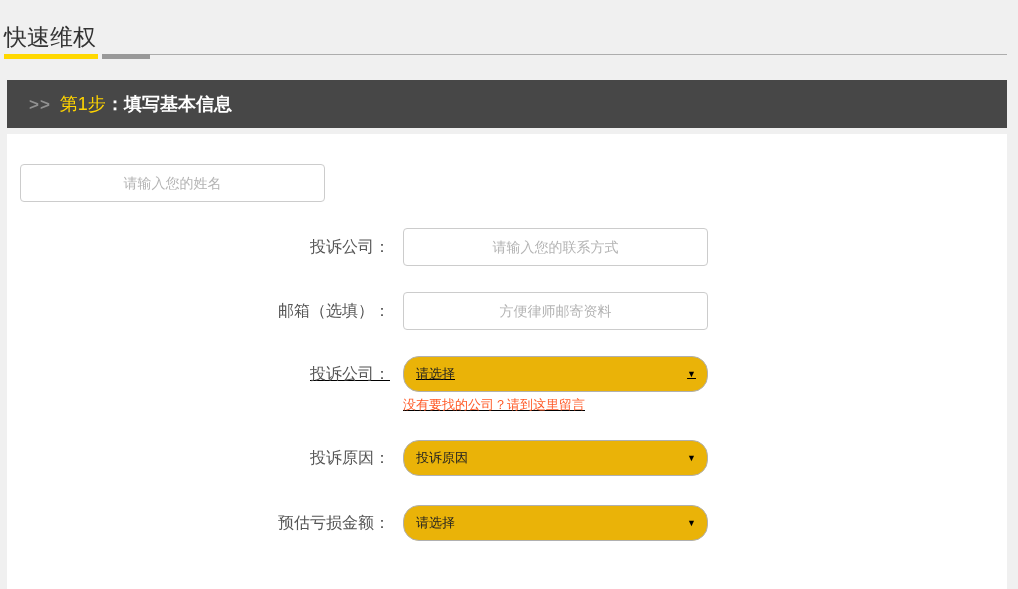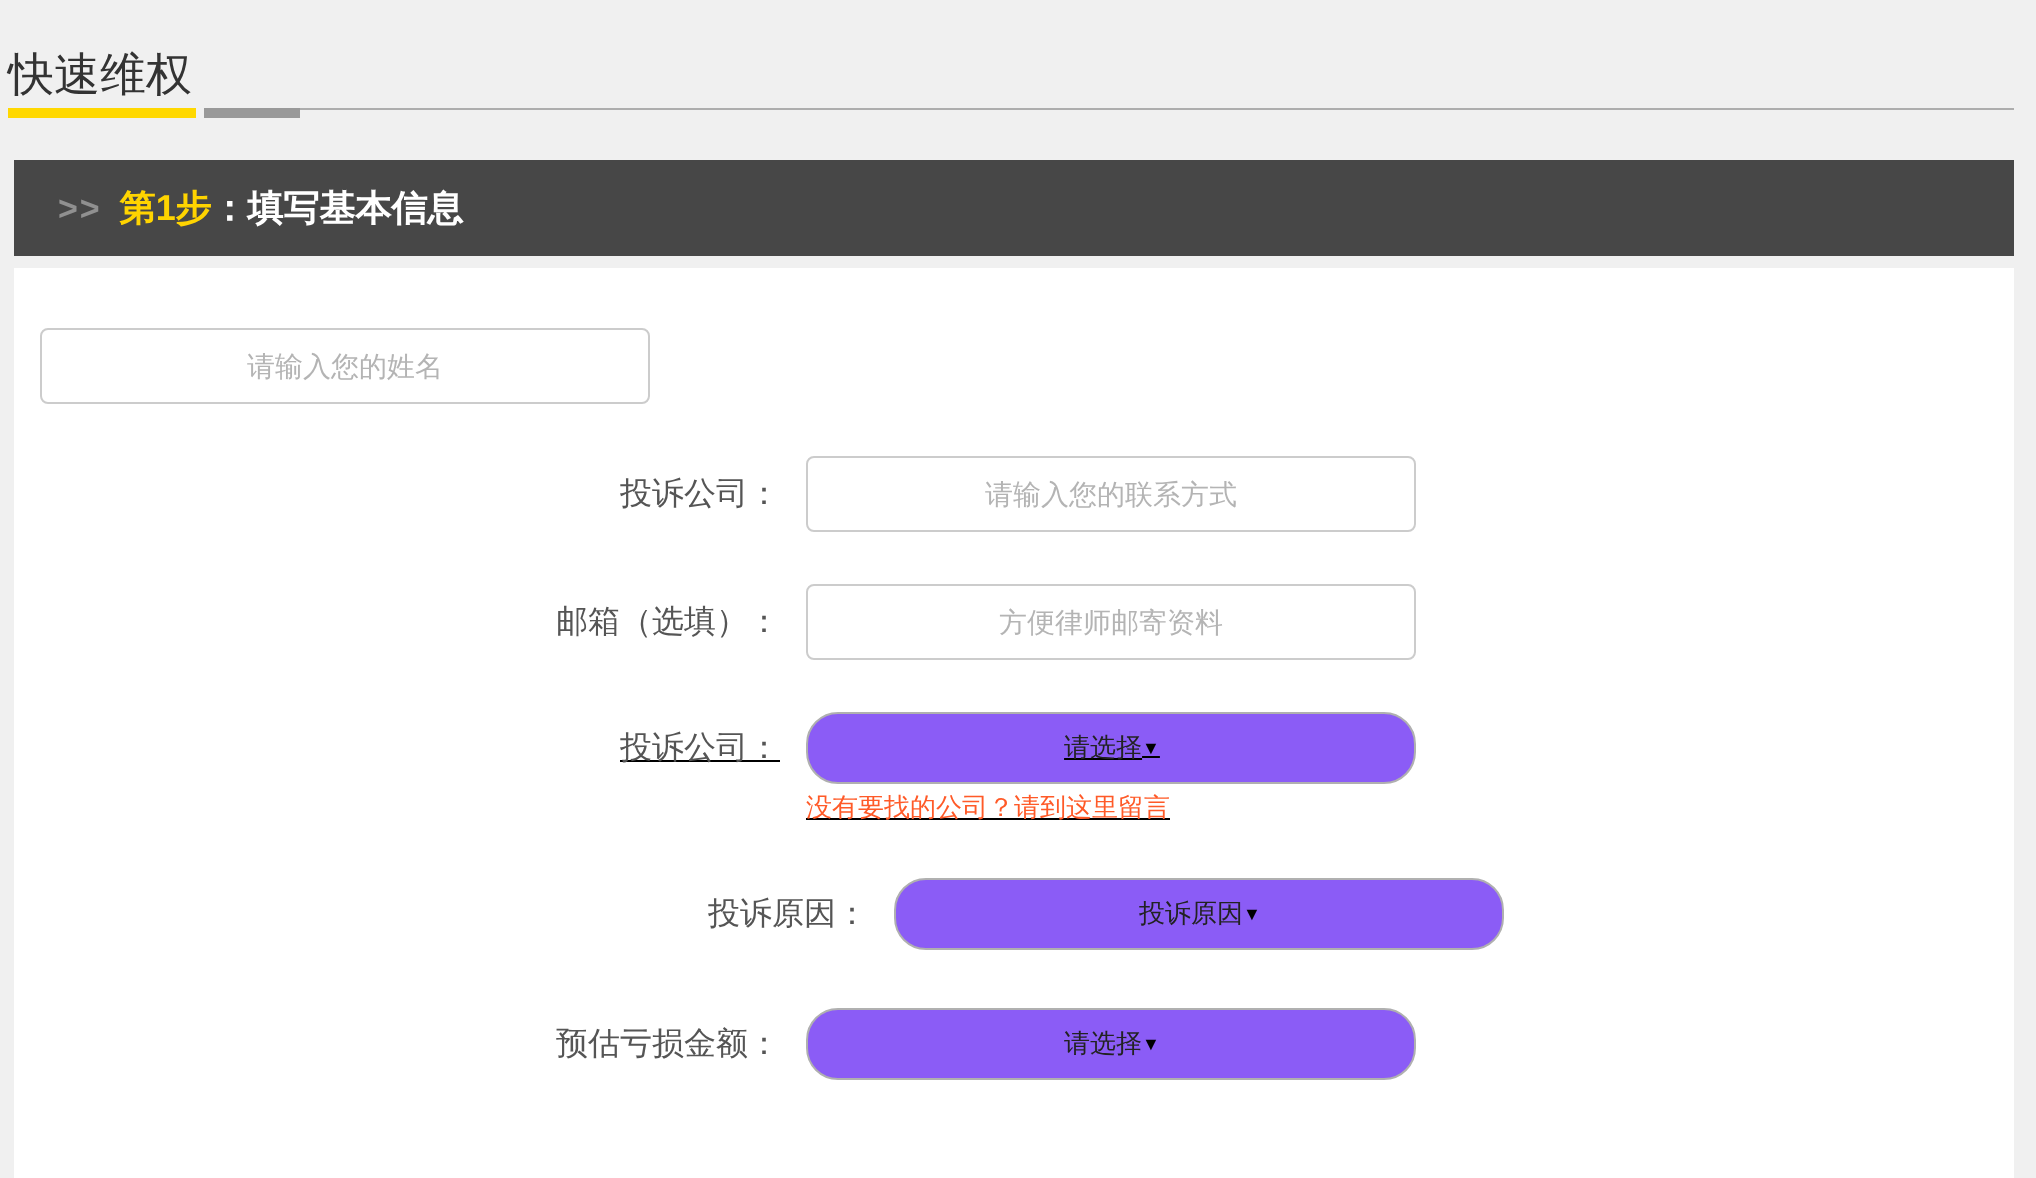--- a/index.html
+++ b/index.html
@@ -26,21 +26,21 @@
   
   .step-bar {
     margin:20px 11px 0 7px;
     height:48px;
     background:#474747;
     display:flex;
     align-items:center;
     padding-left:22px;
   }
   .chevrons { color:#909090; font-size:17px; font-weight:bold; letter-spacing:1px; margin-right:9px; line-height:1; }
-  .step-label { color:#ffd400; font-size:18px; font-weight:bold; }
+  .step-label { color:#ffd400; font-size:18px; font-weight:normal; }
   .step-title { color:#ffffff; font-size:18px; font-weight:bold; }
 
   
   .content-panel {
     margin:6px 11px 0 7px;
     height:456px;
     background:#ffffff;
     padding-top:30px;
   }
 
@@ -64,40 +64,40 @@
     outline:none;
     font-family:"Liberation Sans","DejaVu Sans",sans-serif;
     text-align:center;
   }
   .text-input::placeholder { color:#b4b4b4; }
 
   .select-box {
     width:305px; height:36px;
     border:1px solid #b0b0b0;
     border-radius:16px;
-    background:#8b5cf6;
+    background:#eab308;
     display:flex;
     align-items:center;
-    justify-content:center;
+    justify-content:space-between;
     padding:0 11px 0 12px;
     cursor:pointer;
   }
   .select-value { font-size:13px; color:#222; }
   .select-arrow { font-size:9px; color:#000; line-height:1; }
 
   .company-block { margin-bottom:26px;text-decoration:underline; }
   .company-block .form-row { margin-bottom:0; }
   .link-row { padding-left:396px; margin-top:3px; }
   .help-link {
     font-size:13px;
     color:#ff5a28;
     text-decoration:none;
     cursor:pointer;
   }
-  .row-reason { margin-bottom:29px;padding-left:44px; }
+  .row-reason { margin-bottom:29px; }
 </style>
 </head>
 <body>
 
 <h1 class="page-title">快速维权</h1>
 <div class="title-underline">
   <span class="rule"></span>
   <span class="seg-y"></span>
   <span class="seg-g"></span>
 </div>

